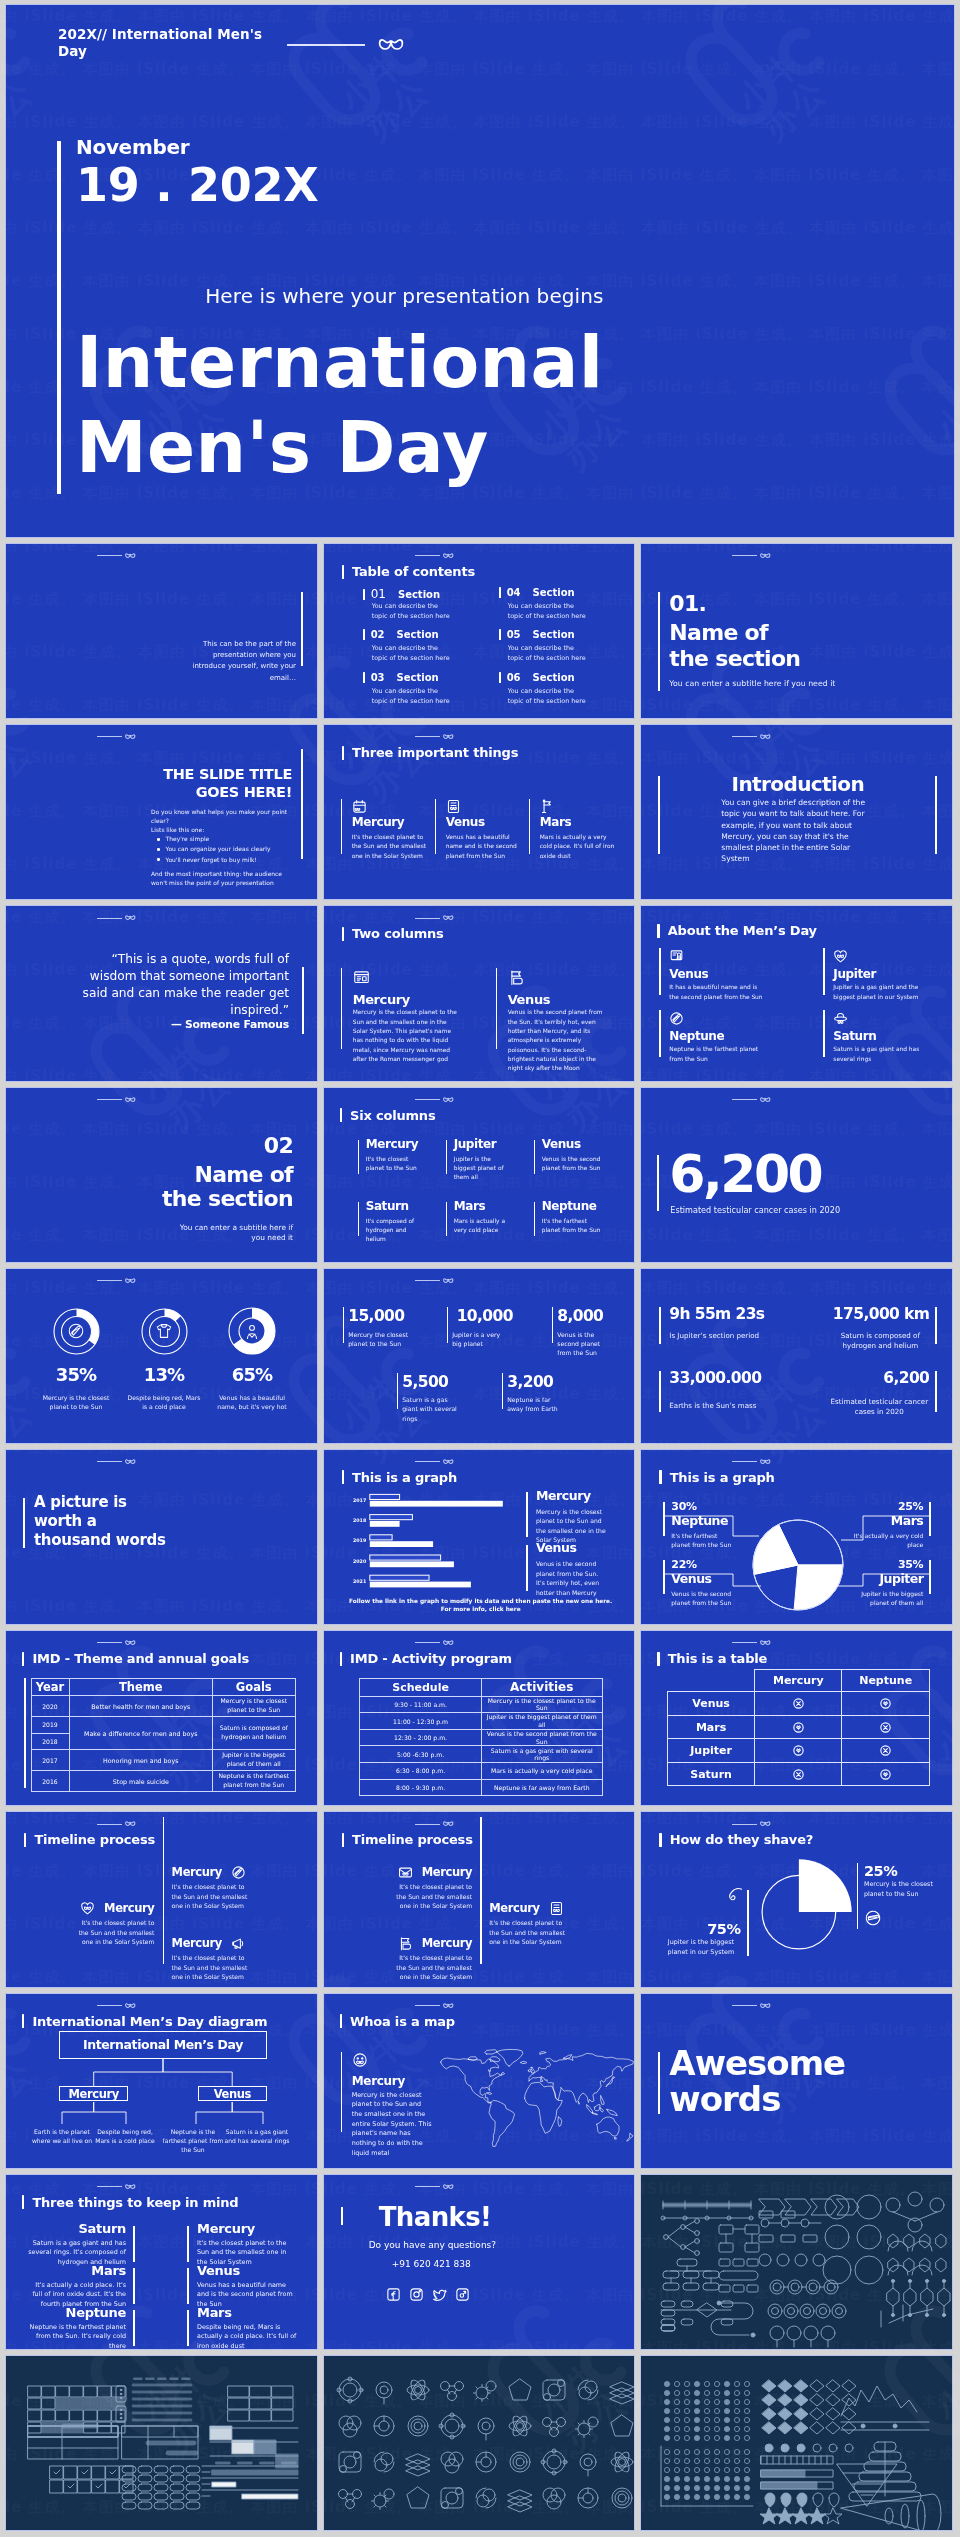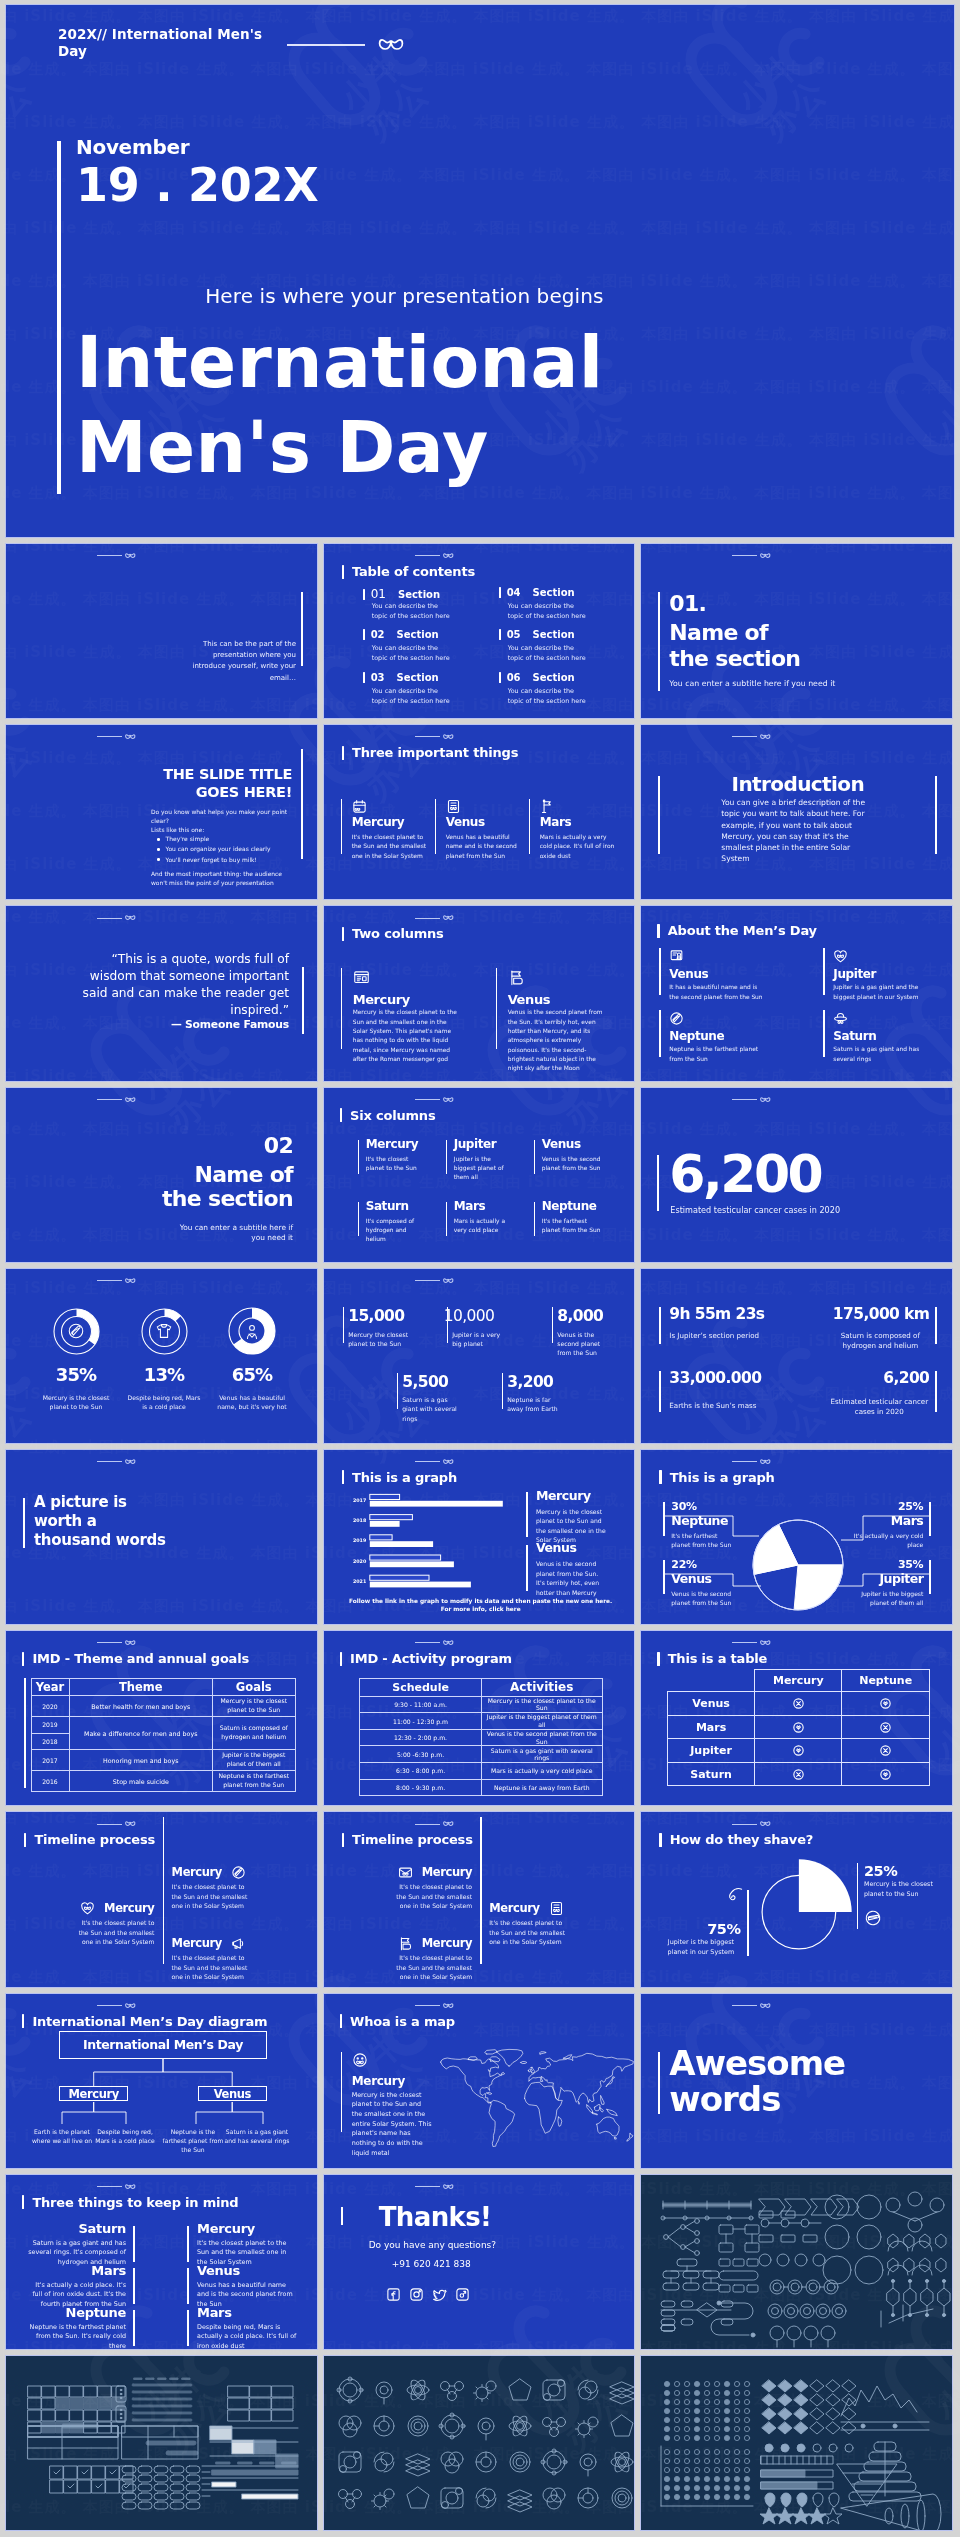--- a/index.html
+++ b/index.html
@@ -746,21 +746,21 @@
         <span class="ln"></span>
         <svg width="10.5" height="5.6" viewBox="0 0 26 13">
           <path d="M12.9 2.6C12.9 7.2 10.6 10.6 7.3 10.6 4.1 10.6 1.6 8.2 1.6 5c0-2.1 1-3.6 2.5-3.6 2.2 0 2.9 2.8 5.1 2.8 1.4 0 2.6-.7 3.7-2.1" fill="none" stroke="#b9c6f2" stroke-width="2.6"></path>
           <path d="M13.1 2.6c0 4.6 2.3 8 5.6 8 3.2 0 5.7-2.4 5.7-5.6 0-2.1-1-3.6-2.5-3.6-2.2 0-2.9 2.8-5.1 2.8-1.4 0-2.6-.7-3.7-2.1" fill="none" stroke="#b9c6f2" stroke-width="2.6"></path>
         </svg>
       </div>
       <div class="vline" style="left:19px;top:38.6px;width:1.5px;height:36px;background:#fff"></div>
       <div class="" style="position:absolute;z-index:6;left:24.6px;top:40.6px;font-size:15.5px;font-weight:700;color:#fff;letter-spacing:-.6px;line-height:1">15,000</div>
       <div class="" style="position:absolute;z-index:6;left:24.6px;top:61.0px;width:62px;font-size:6.1px;line-height:1.52;color:#eef1ff">Mercury the closest planet to the Sun</div>
       <div class="vline" style="left:123px;top:38.6px;width:1.5px;height:36px;background:#fff"></div>
-      <div class="" style="position:absolute;z-index:6;left:120px;top:40.6px;font-size:15.5px;font-weight:400;color:#fff;letter-spacing:-.6px;line-height:1">10,000</div>
+      <div class="" style="position:absolute;z-index:6;left:133px;top:40.6px;font-size:15.5px;font-weight:700;color:#fff;letter-spacing:-.6px;line-height:1">10,000</div>
       <div class="" style="position:absolute;z-index:6;left:128.6px;top:61.0px;width:58px;font-size:6.1px;line-height:1.52;color:#eef1ff">Jupiter is a very big planet</div>
       <div class="vline" style="left:228px;top:38.6px;width:1.5px;height:36px;background:#fff"></div>
       <div class="" style="position:absolute;z-index:6;left:233.6px;top:40.6px;font-size:15.5px;font-weight:700;color:#fff;letter-spacing:-.6px;line-height:1">8,000</div>
       <div class="" style="position:absolute;z-index:6;left:233.6px;top:61.0px;width:58px;font-size:6.1px;line-height:1.52;color:#eef1ff">Venus is the second planet from the Sun</div>
       <div class="vline" style="left:73px;top:104px;width:1.5px;height:36px;background:#fff"></div>
       <div class="" style="position:absolute;z-index:6;left:78.6px;top:106px;font-size:15.5px;font-weight:700;color:#fff;letter-spacing:-.6px;line-height:1">5,500</div>
       <div class="" style="position:absolute;z-index:6;left:78.6px;top:126.4px;width:62px;font-size:6.1px;line-height:1.52;color:#eef1ff">Saturn is a gas giant with several rings</div>
       <div class="vline" style="left:178px;top:104px;width:1.5px;height:36px;background:#fff"></div>
       <div class="" style="position:absolute;z-index:6;left:183.6px;top:106px;font-size:15.5px;font-weight:700;color:#fff;letter-spacing:-.6px;line-height:1">3,200</div>
       <div class="" style="position:absolute;z-index:6;left:183.6px;top:126.4px;width:58px;font-size:6.1px;line-height:1.52;color:#eef1ff">Neptune is far away from Earth</div>

